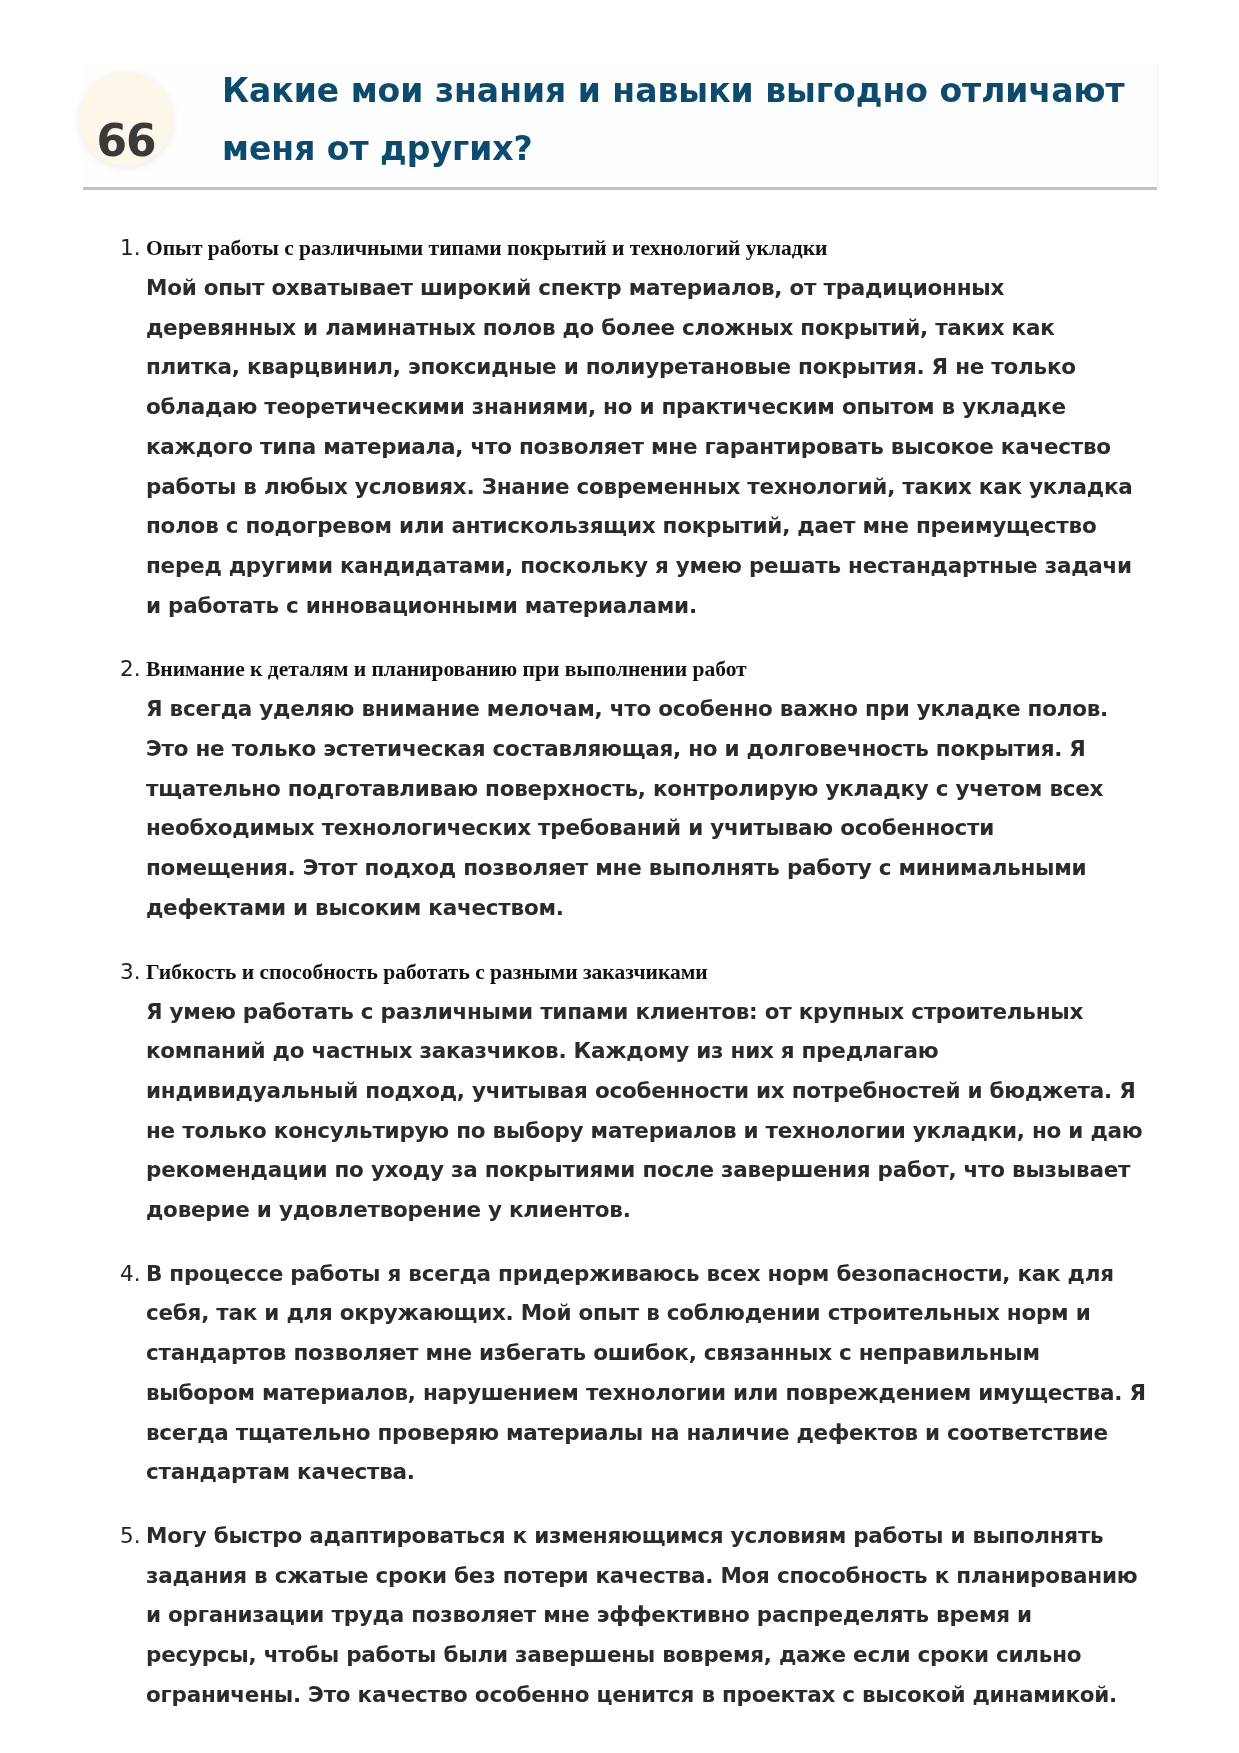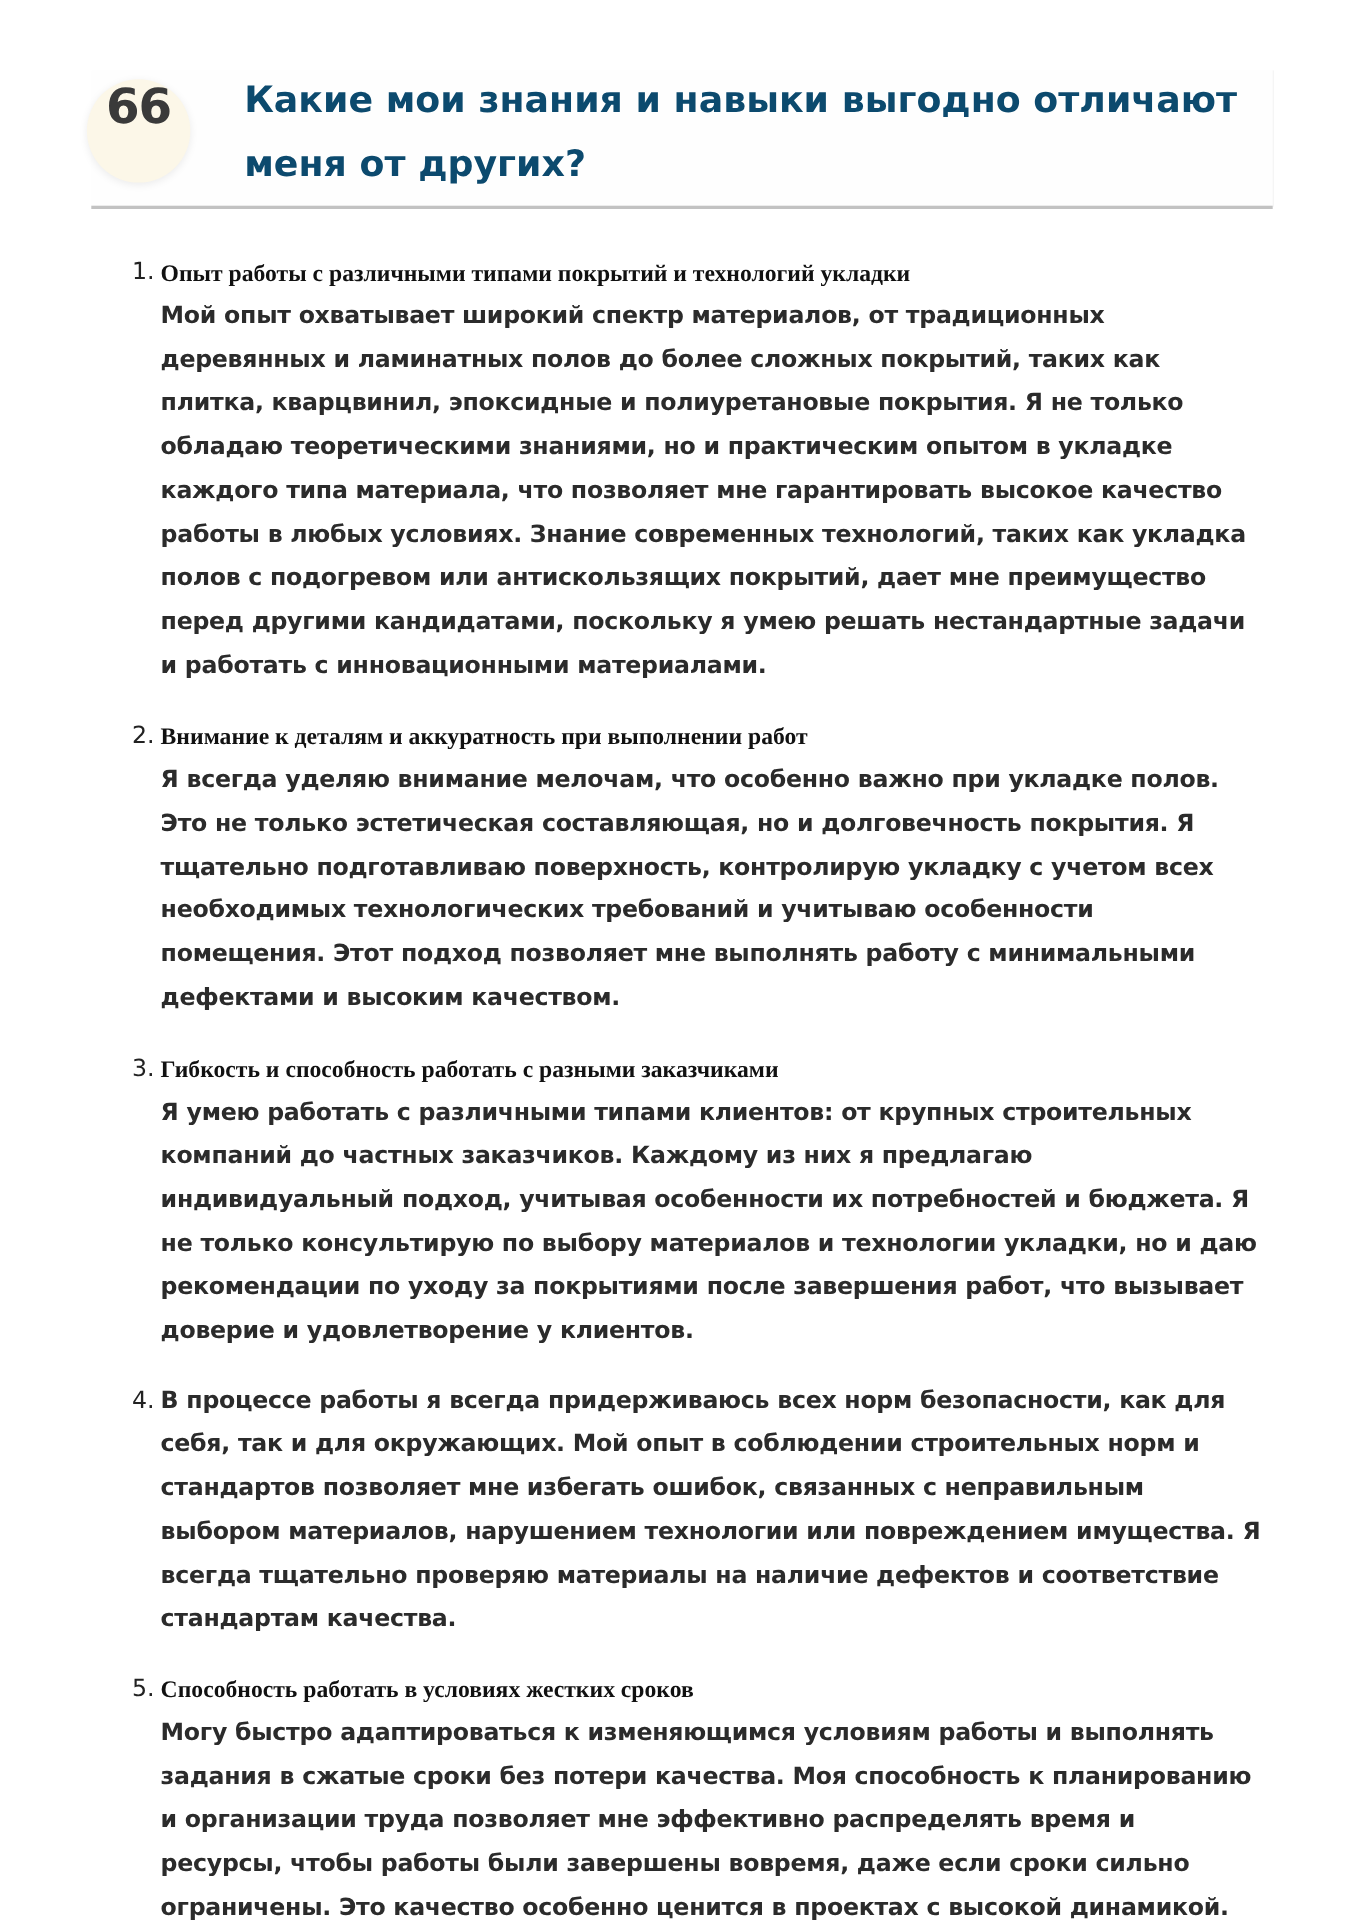--- a/index.html
+++ b/index.html
@@ -27,21 +27,21 @@
   .badge {
     position: absolute;
     left: 79px;
     top: 72px;
     width: 94px;
     height: 94px;
     border-radius: 50%;
     background: #fcf7e8;
     box-shadow: 0 2px 8px rgba(0,0,0,0.08);
     display: flex;
-    align-items: flex-start;
+    align-items: flex-end;
     justify-content: center;
   }
   .badge span {
     font-family: "DejaVu Sans", sans-serif;
     font-weight: bold;
     font-size: 44px;
     color: #3a3a3a;
     letter-spacing: -1px;
   }
   .title {
@@ -118,30 +118,29 @@
 <div class="rule"></div>
 
 <ol class="list">
   <li class="item">
     <span class="item-num">1.</span>
     <span class="item-title">Опыт работы с различными типами покрытий и технологий укладки</span>
     <span class="item-body">Мой опыт охватывает широкий спектр материалов, от традиционных деревянных и ламинатных полов до более сложных покрытий, таких как плитка, кварцвинил, эпоксидные и полиуретановые покрытия. Я не только обладаю теоретическими знаниями, но и практическим опытом в укладке каждого типа материала, что позволяет мне гарантировать высокое качество работы в любых условиях. Знание современных технологий, таких как укладка полов с подогревом или антискользящих покрытий, дает мне преимущество перед другими кандидатами, поскольку я умею решать нестандартные задачи и работать с инновационными материалами.</span>
   </li>
   <li class="item">
     <span class="item-num">2.</span>
-    <span class="item-title">Внимание к деталям и аккуратность при выполнении работ</span>
+    <span class="item-title">Внимание к деталям и планированию при выполнении работ</span>
     <span class="item-body">Я всегда уделяю внимание мелочам, что особенно важно при укладке полов. Это не только эстетическая составляющая, но и долговечность покрытия. Я тщательно подготавливаю поверхность, контролирую укладку с учетом всех необходимых технологических требований и учитываю особенности помещения. Этот подход позволяет мне выполнять работу с минимальными дефектами и высоким качеством.</span>
   </li>
   <li class="item">
     <span class="item-num">3.</span>
     <span class="item-title">Гибкость и способность работать с разными заказчиками</span>
     <span class="item-body">Я умею работать с различными типами клиентов: от крупных строительных компаний до частных заказчиков. Каждому из них я предлагаю индивидуальный подход, учитывая особенности их потребностей и бюджета. Я не только консультирую по выбору материалов и технологии укладки, но и даю рекомендации по уходу за покрытиями после завершения работ, что вызывает доверие и удовлетворение у клиентов.</span>
   </li>
   <li class="item">
     <span class="item-num">4.</span>
     <span class="item-body">В процессе работы я всегда придерживаюсь всех норм безопасности, как для себя, так и для окружающих. Мой опыт в соблюдении строительных норм и стандартов позволяет мне избегать ошибок, связанных с неправильным выбором материалов, нарушением технологии или повреждением имущества. Я всегда тщательно проверяю материалы на наличие дефектов и соответствие стандартам качества.</span>
   </li>
   <li class="item">
     <span class="item-num">5.</span>
-    <span class="item-title">Способность работать в условиях жестких сроков</span>
     <span class="item-body">Могу быстро адаптироваться к изменяющимся условиям работы и выполнять задания в сжатые сроки без потери качества. Моя способность к планированию и организации труда позволяет мне эффективно распределять время и ресурсы, чтобы работы были завершены вовремя, даже если сроки сильно ограничены. Это качество особенно ценится в проектах с высокой динамикой.</span>
   </li>
 </ol>
 
 </body></html>

